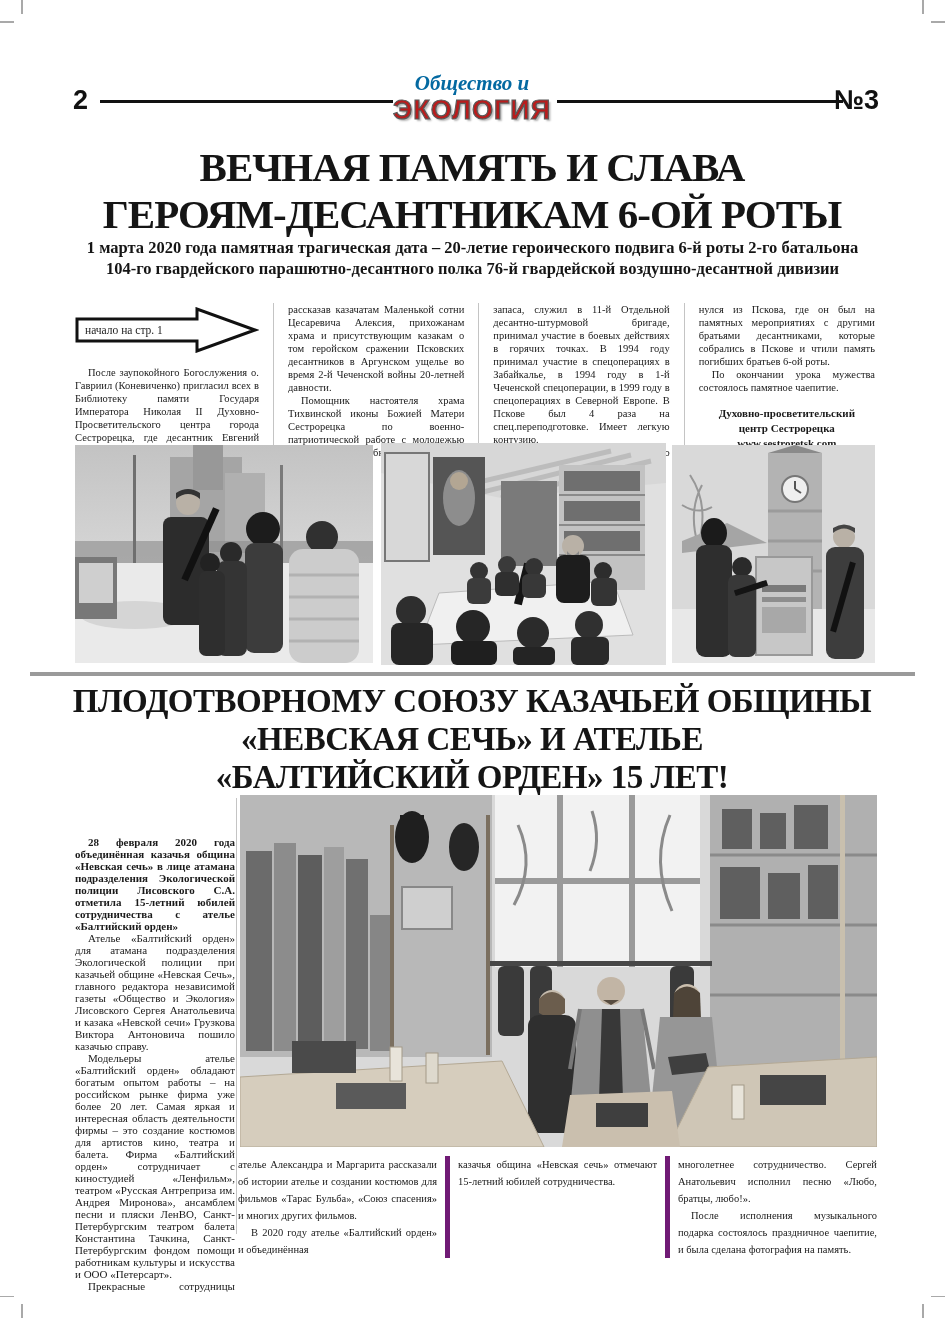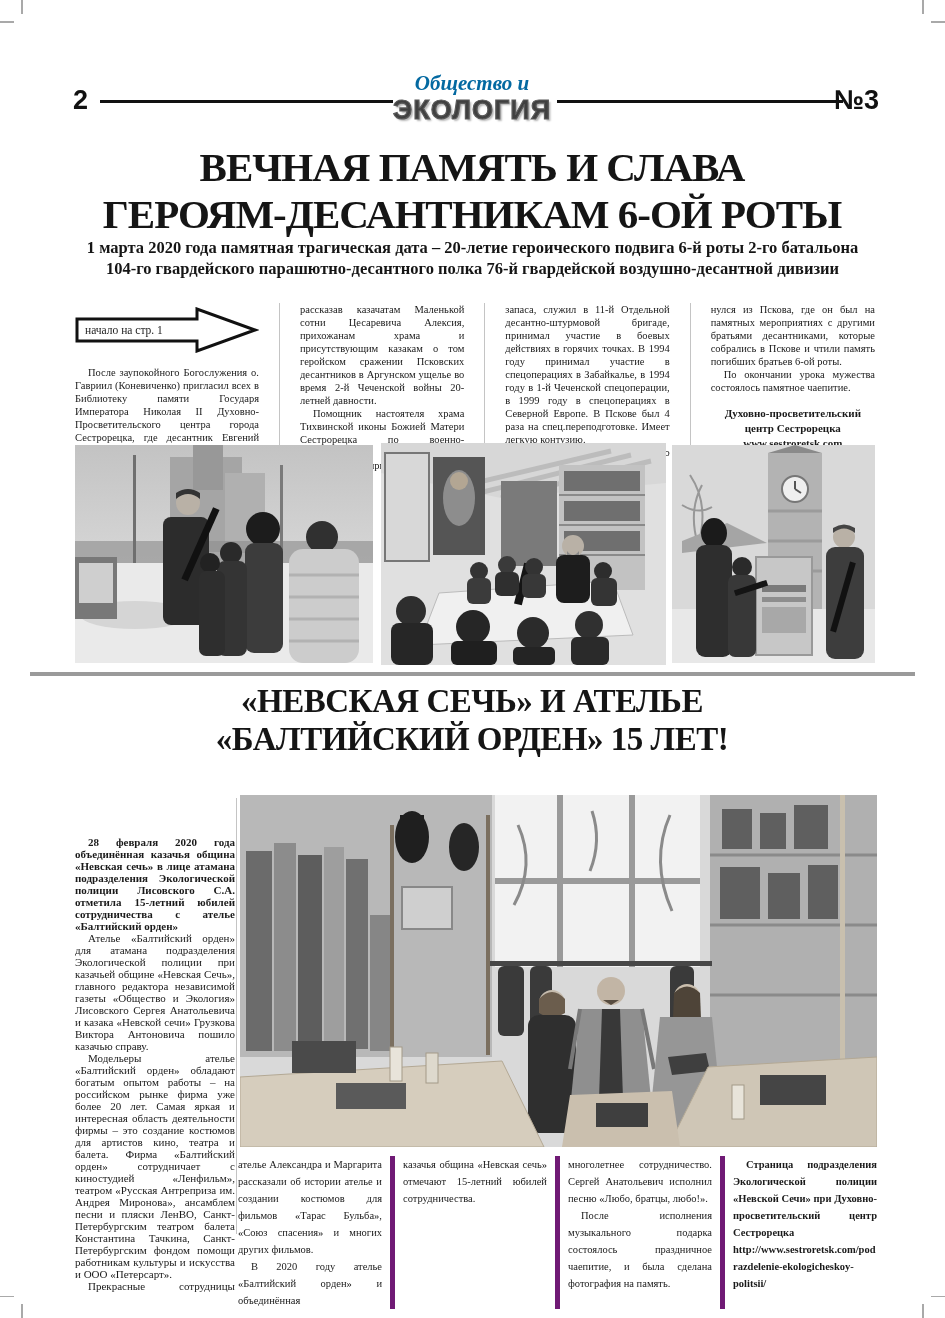--- a/index.html
+++ b/index.html
@@ -7,32 +7,32 @@
         font-family:"Liberation Serif",serif;color:#1a1a1a;}
   
   .crop{position:absolute;background:#a9a9a9;}
   
   .pagenum{position:absolute;font-family:"Liberation Sans",sans-serif;font-weight:bold;
            font-size:27px;color:#111;}
   .hrule{position:absolute;height:3px;background:#111;}
   .masthead{position:absolute;left:322px;top:72px;width:300px;text-align:center;}
   .masthead-top{font-style:italic;font-weight:bold;font-size:21px;color:#0369a1;line-height:23px;}
   .masthead-bottom{font-family:"Liberation Sans",sans-serif;font-weight:bold;font-size:27px;
-                   letter-spacing:1px;color:#404040;-webkit-text-stroke:1.2px #5a5a5a;
+                   letter-spacing:1px;color:#b91c1c;-webkit-text-stroke:1.2px #5a5a5a;
                    text-shadow:2px 2px 2px #b5b5b5;line-height:30px;}
   
   .headline1{position:absolute;left:72px;top:144px;width:800px;text-align:center;
              font-weight:bold;color:#151515;font-size:41px;line-height:47px;letter-spacing:-1px;}
   .subhead{position:absolute;left:85px;top:238px;width:775px;text-align:center;
            font-weight:bold;font-size:16.5px;line-height:20.5px;color:#151515;}
   .headline2{position:absolute;left:72px;top:682px;width:800px;text-align:center;
              font-weight:bold;color:#151515;font-size:33px;line-height:38px;letter-spacing:-0.5px;}
   
   .cols1{position:absolute;left:75px;top:303px;width:800px;height:142px;display:flex;}
-  .cols1 .col{flex:1 1 0;padding:0 20px;font-size:10.5px;line-height:13px;text-align:justify;}
+  .cols1 .col{flex:1 1 0;padding:0 14px;font-size:10.5px;line-height:13px;text-align:justify;}
   .cols1 .col:first-child{padding-left:0;}
   .cols1 .col:last-child{padding-right:0;}
   .cols1 .col + .col{border-left:1px solid #c4c4c4;}
   p{margin:0;text-indent:13px;}
   p.noindent{text-indent:0;}
   .signature{margin-top:12px;font-weight:bold;text-align:center;font-size:11px;line-height:15px;}
   .arrow-wrap{margin:4px 0 10px 0;}
   
   .photo{position:absolute;overflow:hidden;background:#cfcfcf;}
   .grayrule{position:absolute;left:30px;top:672px;width:885px;height:4px;background:#9a9a9a;}
@@ -204,20 +204,21 @@
       <circle cx="172" cy="92" r="11" fill="#b9b1a6"></circle>
       <path d="M161,88 q11,-9 22,0 l0,-5 q-11,-7 -22,0 z" fill="#444444"></path>
       <rect x="154" y="102" width="38" height="112" rx="9" fill="#3d3d3d"></rect>
       <rect x="168" y="116" width="6" height="72" fill="#111111" transform="rotate(16 171 152)"></rect>
     </svg>
   </div>
 
   <div class="grayrule"></div>
 
   <div class="headline2">
+    <div>ПЛОДОТВОРНОМУ СОЮЗУ КАЗАЧЬЕЙ ОБЩИНЫ</div>
     <div>«НЕВСКАЯ СЕЧЬ» И АТЕЛЬЕ</div>
     <div>«БАЛТИЙСКИЙ ОРДЕН» 15 ЛЕТ!</div>
   </div>
 
   <div class="leftcol">
     <p class="lead">28 февраля 2020 года объединённая казачья община «Невская сечь» в лице атамана подразделения Экологической полиции Лисовского С.А. отметила 15-летний юбилей сотрудничества с ателье «Балтийский орден»</p>
     <p>Ателье «Балтийский орден» для атамана подразделения Экологической полиции при казачьей общине «Невская Сечь», главного редактора независимой газеты «Общество и Экология» Лисовского Сергея Анатольевича и казака «Невской сечи» Грузкова Виктора Антоновича пошило казачью справу.</p>
     <p>Модельеры ателье «Балтийский орден» обладают богатым опытом работы – на российском рынке фирма уже более 20 лет. Самая яркая и интересная область деятельности фирмы – это создание костюмов для артистов кино, театра и балета. Фирма «Балтийский орден» сотрудничает с киностудией «Ленфильм», театром «Русская Антреприза им. Андрея Миронова», ансамблем песни и пляски ЛенВО, Санкт-Петербургским театром балета Константина Тачкина, Санкт-Петербургским фондом помощи работникам культуры и искусства и ООО «Петерсарт».</p>
     <p class="justify-last">Прекрасные сотрудницы</p>
   </div>
@@ -291,18 +292,15 @@
       <p class="noindent">ателье Александра и Маргарита рассказали об истории ателье и создании костюмов для фильмов «Тарас Бульба», «Союз спасения» и многих других фильмов.</p>
       <p>В 2020 году ателье «Балтийский орден» и объединённая</p>
     </div>
     <div class="col">
       <p class="noindent">казачья община «Невская сечь» отмечают 15-летний юбилей сотрудничества.</p>
     </div>
     <div class="col">
       <p class="noindent">многолетнее сотрудничество. Сергей Анатольевич исполнил песню «Любо, братцы, любо!».</p>
       <p>После исполнения музыкального подарка состоялось праздничное чаепитие, и была сделана фотография на память.</p>
     </div>
-    <div class="col bold-col">
-      <p>Страница подразделения Экологической полиции «Невской Сечи» при Духовно-просветительский центр Сестрорецка http://www.sestroretsk.com/podrazdelenie-ekologicheskoy-politsii/</p>
-    </div>
   </div>
 
 </div>
 
 </body></html>

